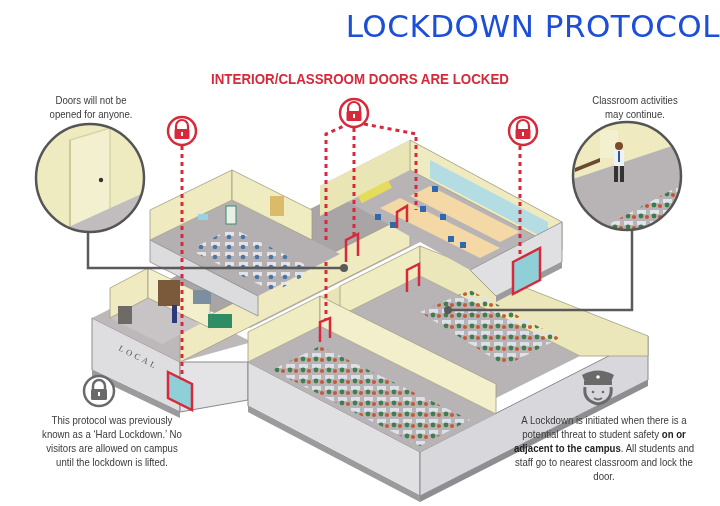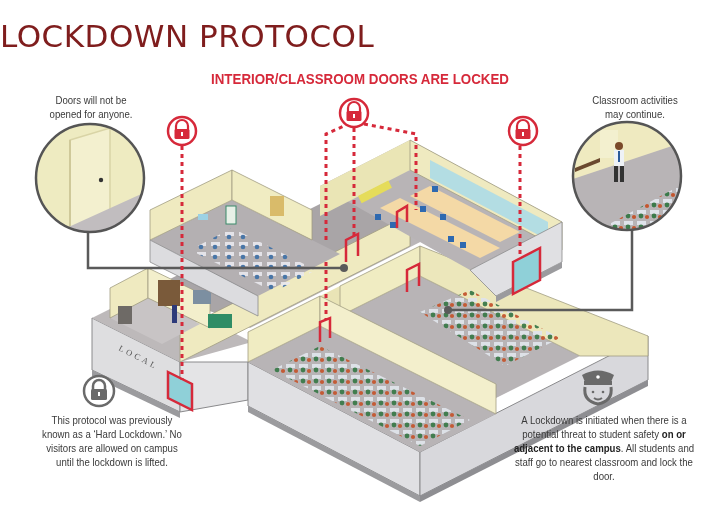--- a/index.html
+++ b/index.html
@@ -1,17 +1,17 @@
 <!DOCTYPE html>
 <html><head>
 <meta charset="utf-8">
 <style>
   html, body { margin:0; padding:0; background:#ffffff; }
   body { width:720px; height:506px; position:relative; overflow:hidden; font-family:"Liberation Sans", sans-serif; }
-  .title { position:absolute; left:0; width:720px; top:18px; text-align:left; font-family:"DejaVu Sans", sans-serif; font-size:31px; letter-spacing:0.5px; color:#7f1d1d; font-weight:normal; }
+  .title { position:absolute; left:0; width:720px; top:8px; text-align:right; font-family:"DejaVu Sans", sans-serif; font-size:31px; letter-spacing:0.5px; color:#1d4ed8; font-weight:normal; }
   .subtitle { position:absolute; left:0; width:720px; top:70px; text-align:center; font-family:"Liberation Sans", sans-serif; font-weight:bold; font-size:15.5px; color:#d6293a; transform:scaleX(0.86); transform-origin:center; }
   .note { position:absolute; font-family:"Liberation Sans", sans-serif; font-size:11.2px; color:#3a3a3a; text-align:center; line-height:14px; transform:scaleX(0.86); }
   .note b { color:#222; }
   #art { position:absolute; left:0; top:0; }
 </style>
 </head>
 <body>
 
 <div class="title">LOCKDOWN PROTOCOL</div>
 <div class="subtitle">INTERIOR/CLASSROOM DOORS ARE LOCKED</div>

